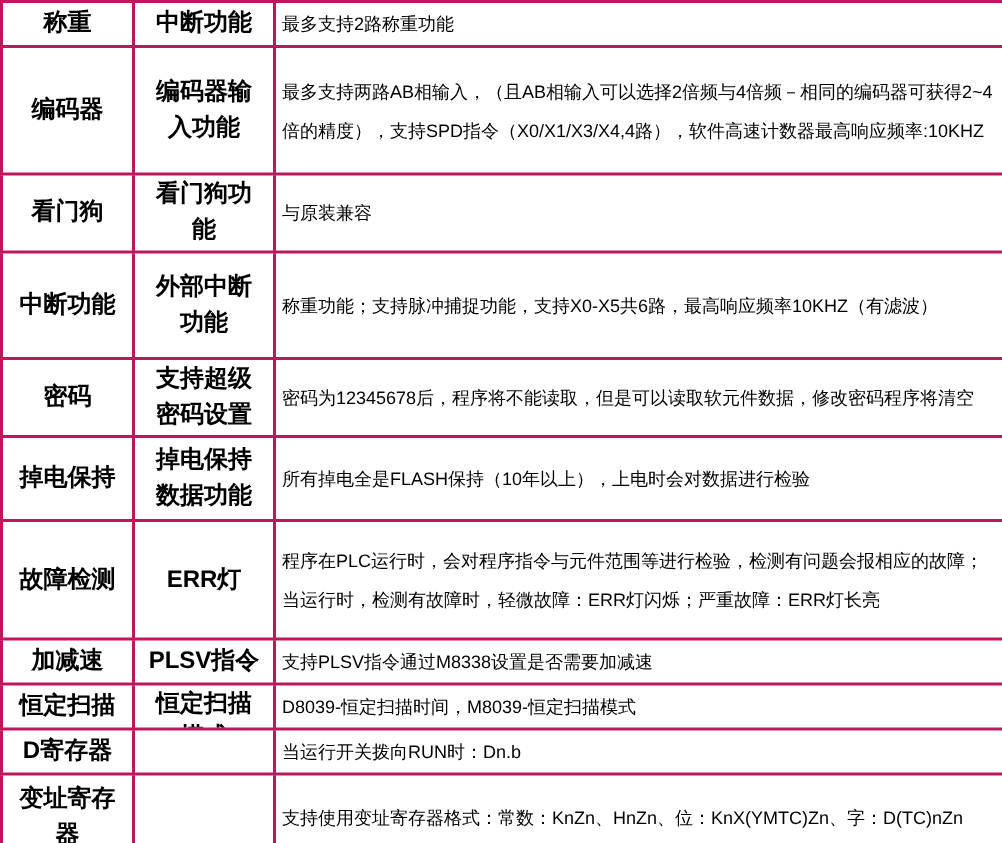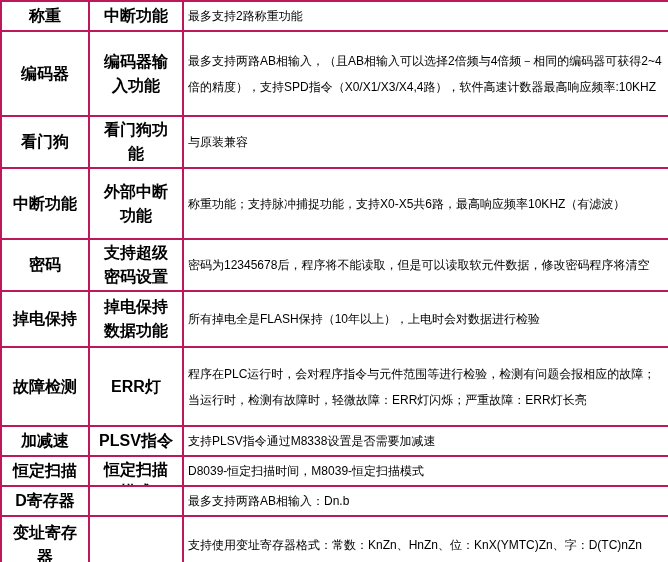--- a/index.html
+++ b/index.html
@@ -117,21 +117,21 @@
     <tr class="r10">
       <td class="feature">恒定扫描</td>
       <td class="sub">
           <div class="clip">恒定扫描模式</div>
         </td>
       <td class="desc">D8039-恒定扫描时间，M8039-恒定扫描模式</td>
     </tr>
     <tr class="r11">
       <td class="feature">D寄存器</td>
       <td class="sub"></td>
-      <td class="desc">最多支持两路AB相输入：Dn.b</td>
+      <td class="desc">当运行开关拨向RUN时：Dn.b</td>
     </tr>
     <tr class="r12">
       <td class="feature">变址寄存器</td>
       <td class="sub"></td>
       <td class="desc">支持使用变址寄存器格式：常数：KnZn、HnZn、位：KnX(YMTC)Zn、字：D(TC)nZn</td>
     </tr>
   </tbody>
 </table>
 
 </body></html>

